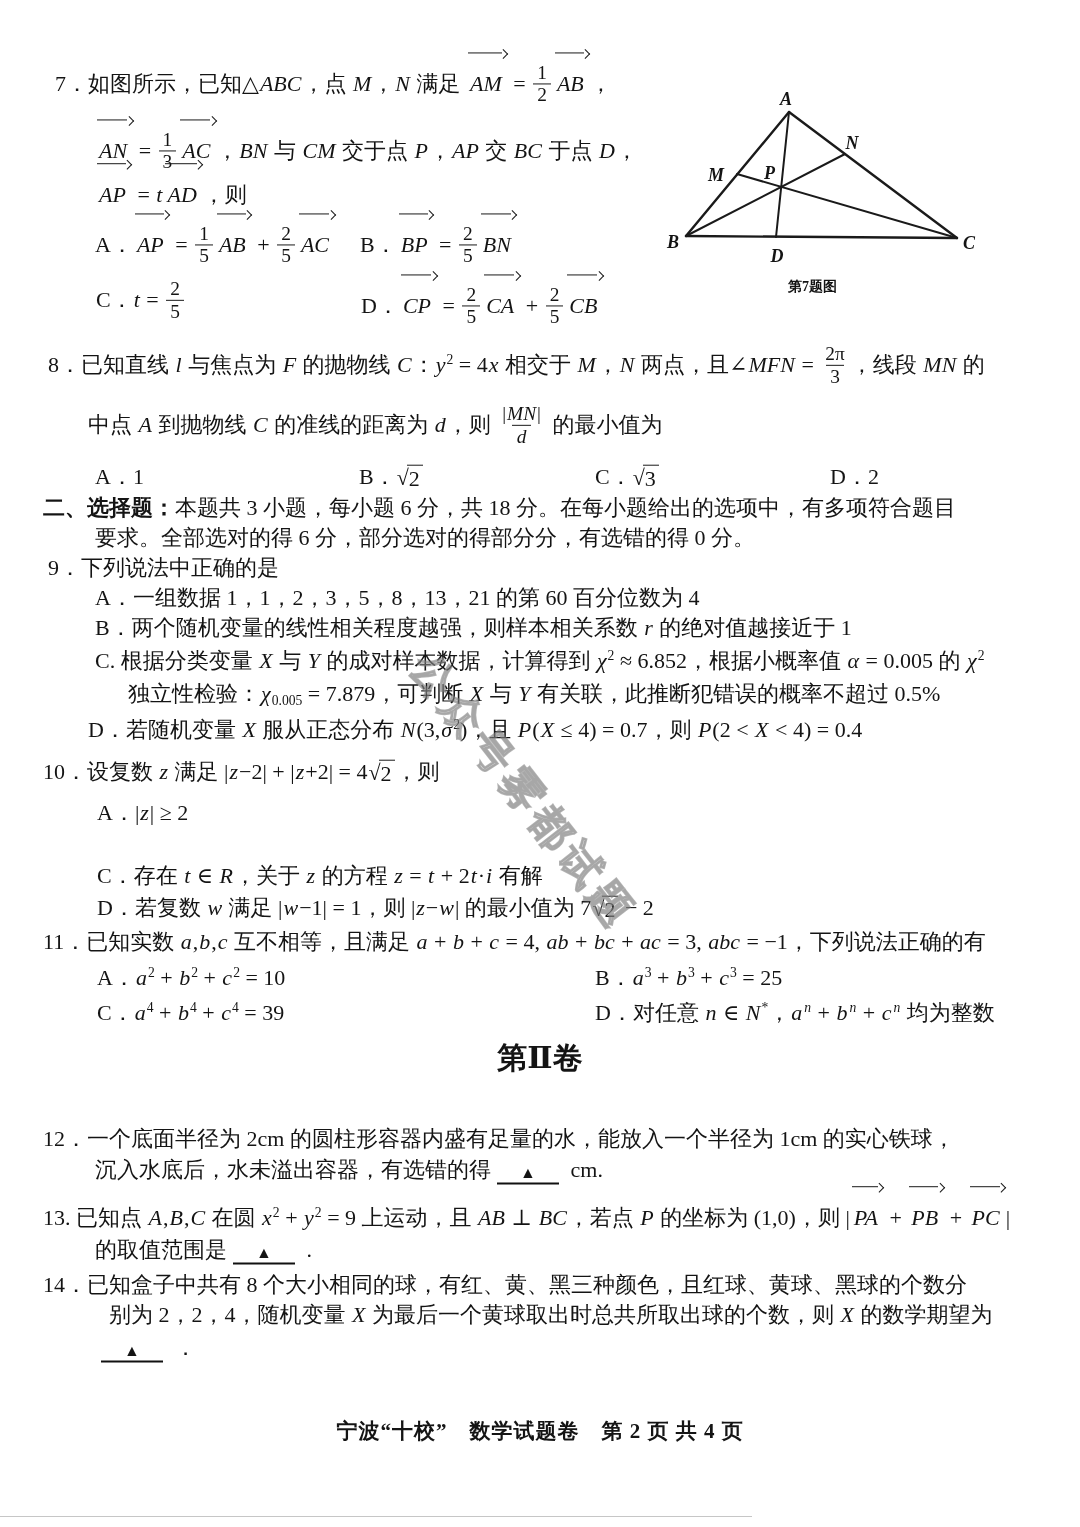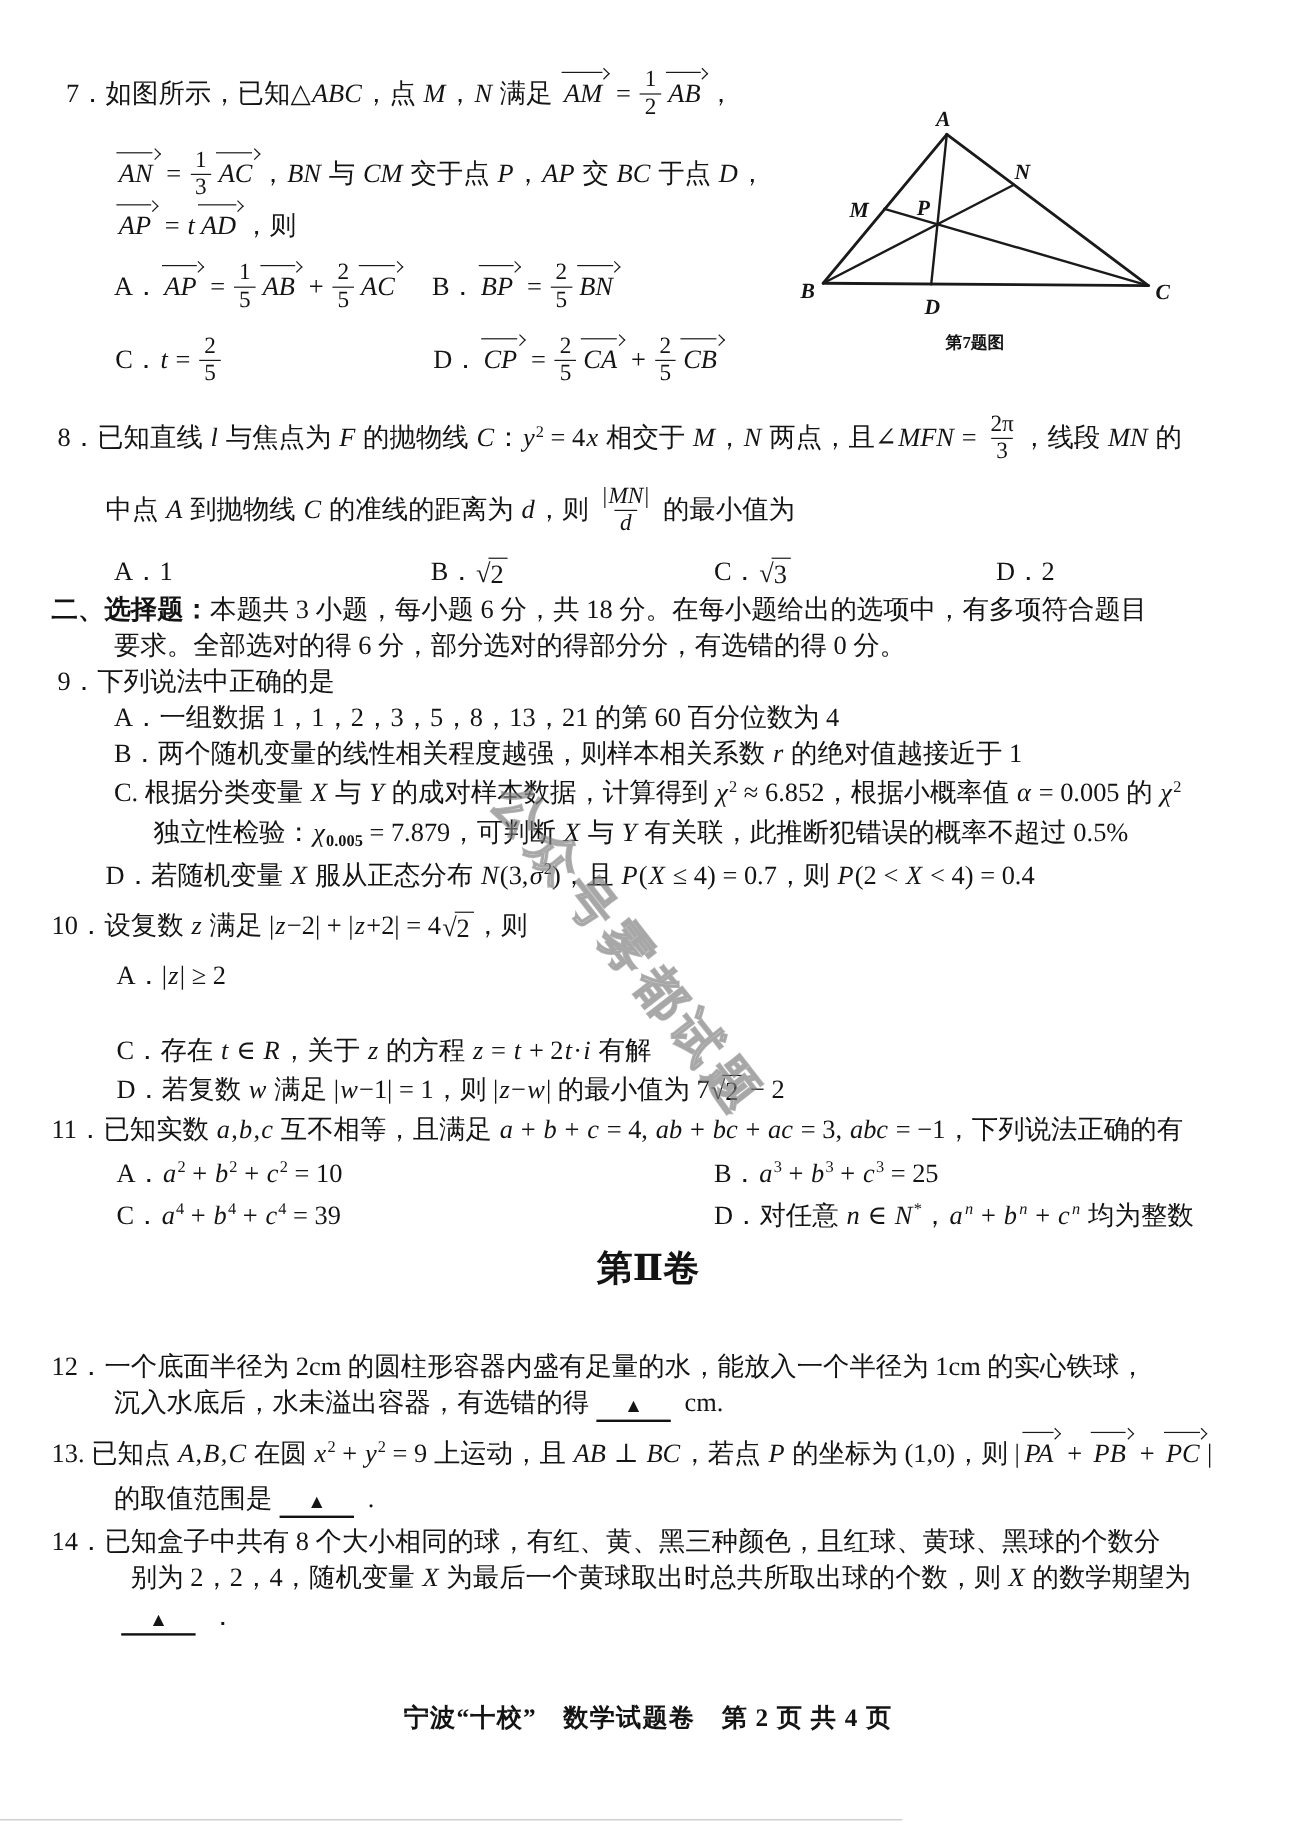--- a/index.html
+++ b/index.html
@@ -16,34 +16,34 @@
   .line{
     position:absolute;
     transform:translateY(-50%);
     white-space:nowrap;
     line-height:1.3;
   }
   .center{left:50%;transform:translate(-50%,-50%);}
   .bold{font-weight:bold;}
   .mi{font-style:italic;font-family:"Liberation Serif","DejaVu Serif",serif;padding:0 1px;}
   
-  .vec{display:inline-block;position:relative;padding:5px 4px 0 2px;margin:0 1px;}
+  .vec{display:inline-block;position:relative;padding:19px 4px 0 2px;margin:0 1px;}
   .vec::before{content:"";position:absolute;left:1px;right:5px;top:1px;border-top:1.5px solid #1a1a1a;}
   .vec::after{content:"";position:absolute;right:0;top:-1.5px;width:5.5px;height:5.5px;
     border-top:1.5px solid #1a1a1a;border-right:1.5px solid #1a1a1a;transform:rotate(45deg);}
   
   .frac{display:inline-flex;flex-direction:column;align-items:center;vertical-align:middle;margin:0 2px;transform:translateY(-2px);}
   .frac .num,.frac .den{font-size:0.88em;line-height:1.12;padding:0 4px;}
   .frac .den{border-top:1.5px solid #1a1a1a;}
   
   .sqrt{display:inline-flex;align-items:flex-start;margin:0 1px;}
   .rsign{line-height:1.05;transform:translateY(1px);}
   .rad{border-top:1.5px solid #1a1a1a;line-height:1.15;padding:0 3px 0 2px;margin-left:-2px;}
   .sup{font-size:0.62em;vertical-align:0.6em;}
-  .sub{font-size:0.62em;vertical-align:-0.3em;font-weight:bold;}
+  .sub{font-size:0.62em;vertical-align:-0.3em;}
   
   .blank{display:inline-block;min-width:50px;text-align:center;border-bottom:2px solid #111;
     font-size:16px;padding:0 6px 2px;margin:0 6px;vertical-align:-1px;line-height:1;}
   .part-title{font-size:30px;font-weight:bold;}
   .footer{font-size:21px;font-weight:bold;letter-spacing:1px;}
   .watermark{
     position:absolute;left:442px;top:642px;
     transform:rotate(52deg);transform-origin:0 0;
     font-size:42px;letter-spacing:6px;font-weight:bold;white-space:nowrap;
     color:rgba(150,150,150,0.30);

